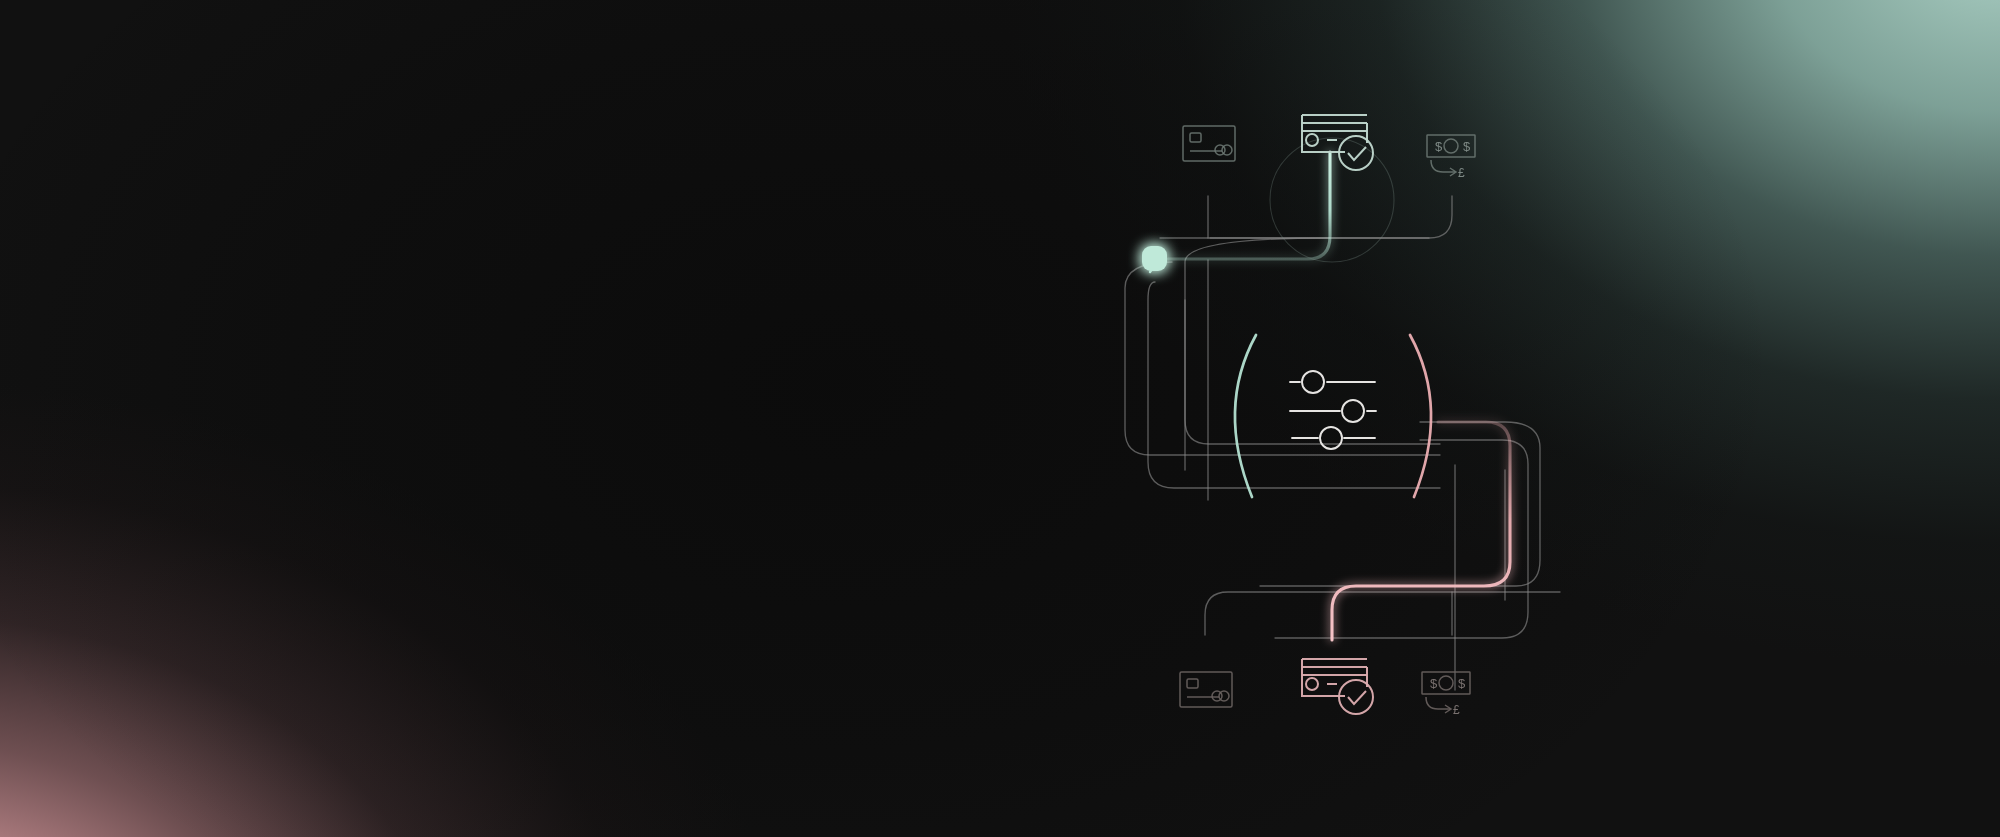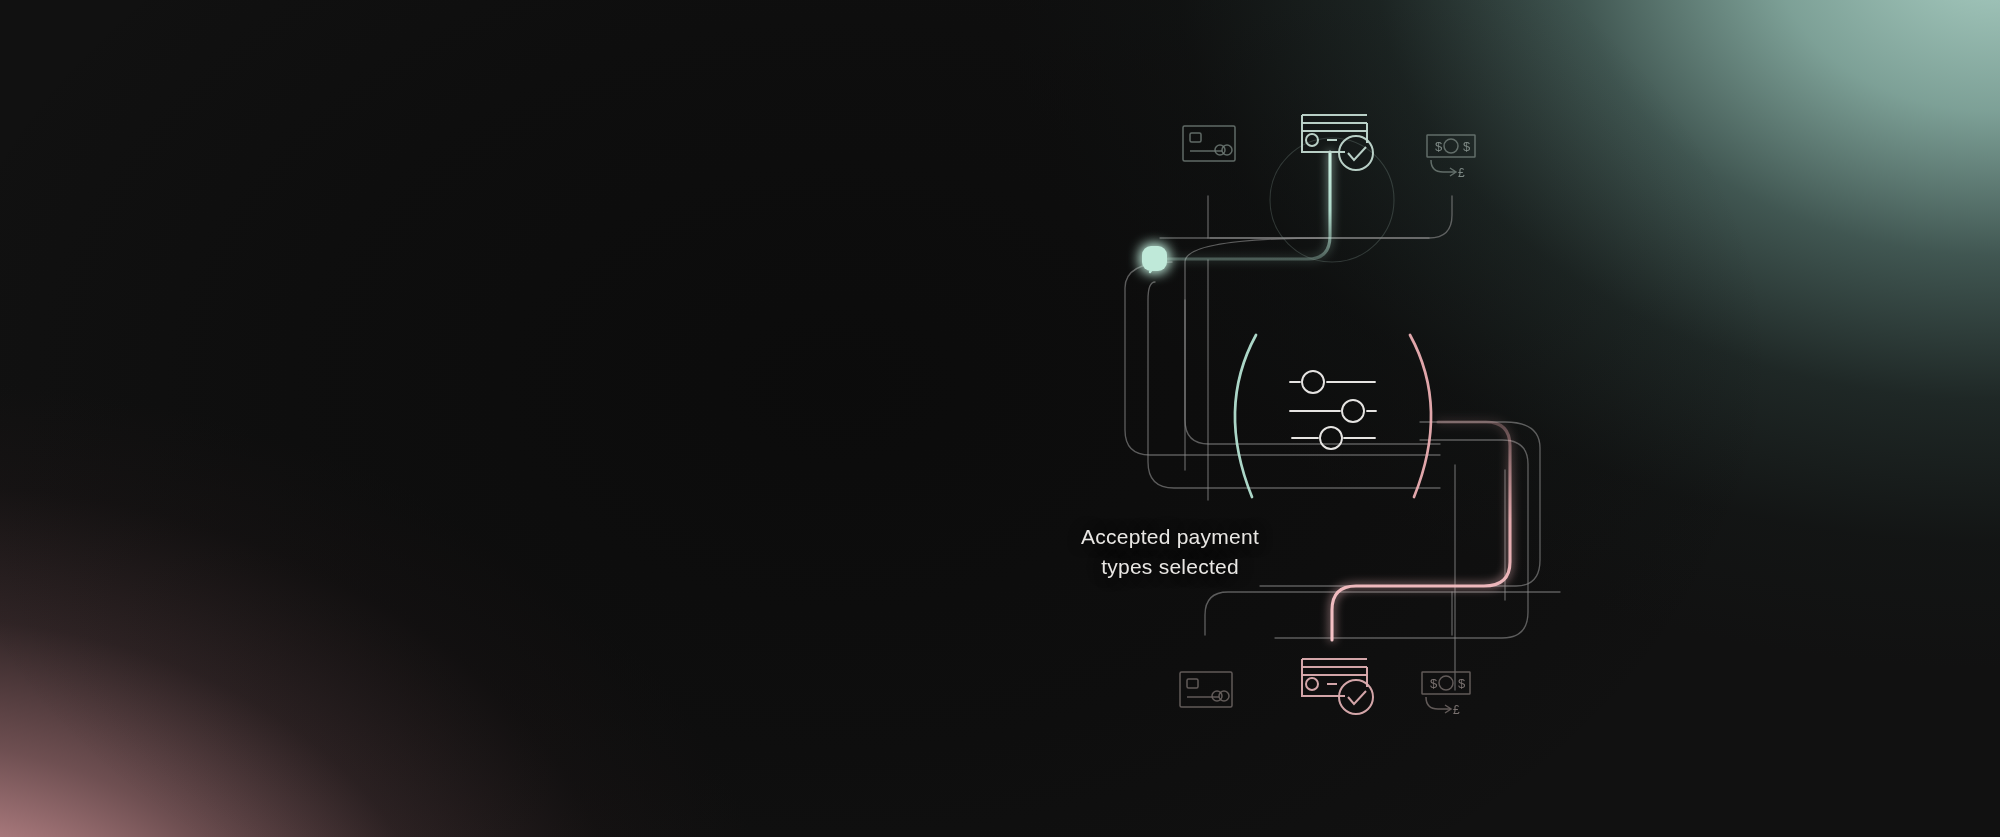--- a/index.html
+++ b/index.html
@@ -243,16 +243,14 @@
       <rect x="1422" y="672" width="48" height="22" rx="0.5"></rect>
       <circle cx="1446" cy="683" r="7"></circle>
       <text x="1430" y="688" font-family="Liberation Sans, sans-serif" font-size="13" fill="#7a7270" stroke="none">$</text>
       <text x="1458" y="688" font-family="Liberation Sans, sans-serif" font-size="13" fill="#7a7270" stroke="none">$</text>
       <path d="M1426 697 Q1426 709 1438 709 L1450 709"></path>
       <path d="M1445 705 L1451 709 L1445 713"></path>
       <text x="1453" y="714" font-family="Liberation Sans, sans-serif" font-size="12" fill="#7a7270" stroke="none">£</text>
     </g>
   </svg>
 
-  <div class="caption">Accepted payment
-types selected</div>
 
 </div>
 
 </body></html>

